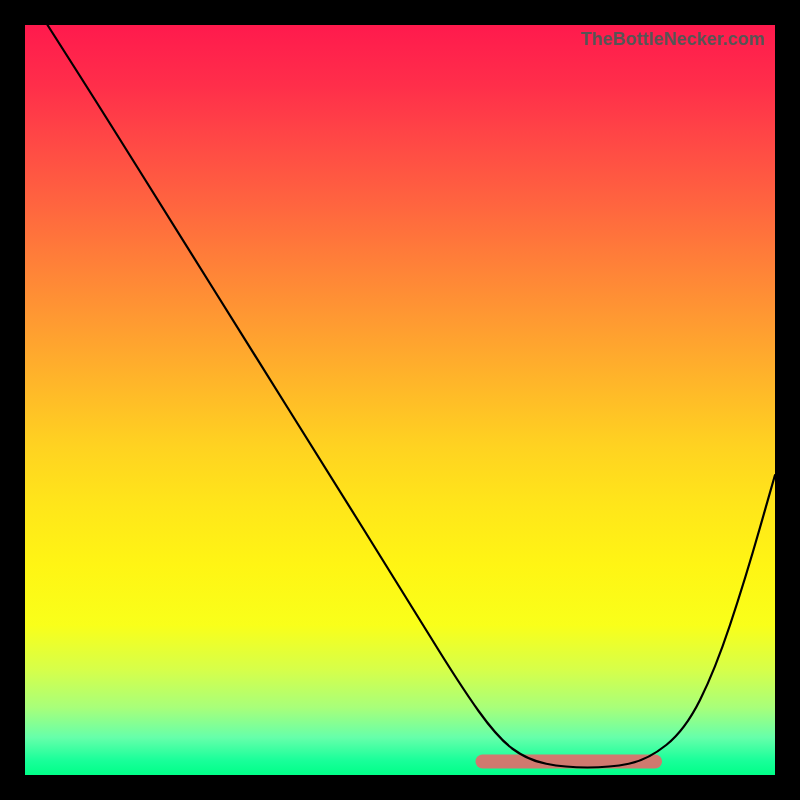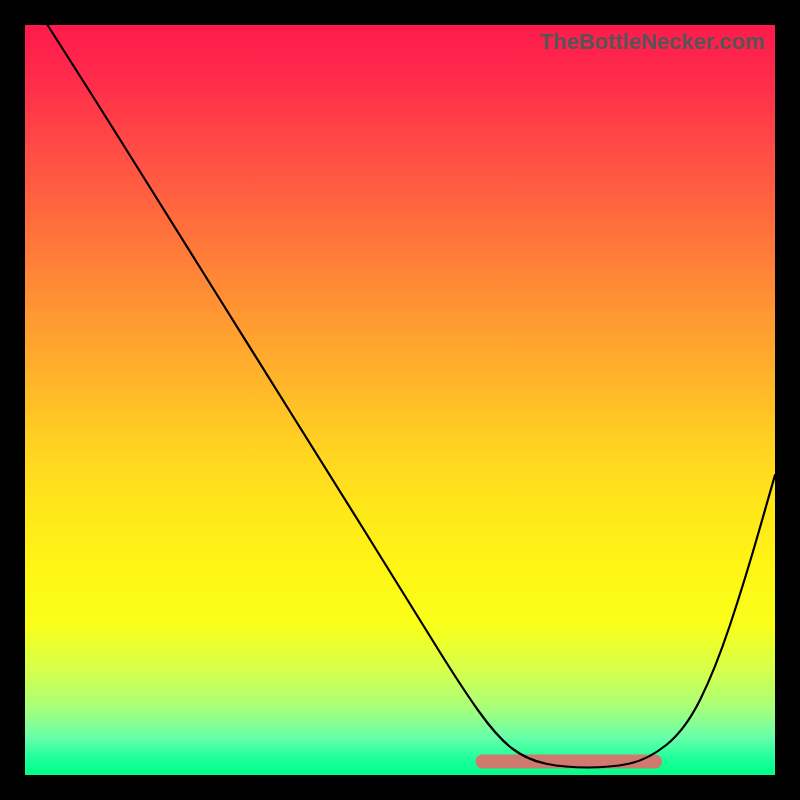--- a/index.html
+++ b/index.html
@@ -32,21 +32,21 @@
       #a8ff7a 91%,
       #66ffaa 95%,
       #1aff9a 98%,
       #00ff88 100%);
   }
   .attribution {
     position: absolute;
     top: 4px;
     right: 10px;
     font-family: Arial, Helvetica, sans-serif;
-    font-size: 22px;
+    font-size: 18px;
     font-weight: bold;
     color: #555;
   }
   svg.overlay {
     position: absolute;
     left: 0; top: 0;
     width: 750px; height: 750px;
     overflow: visible;
   }
   .curve {

